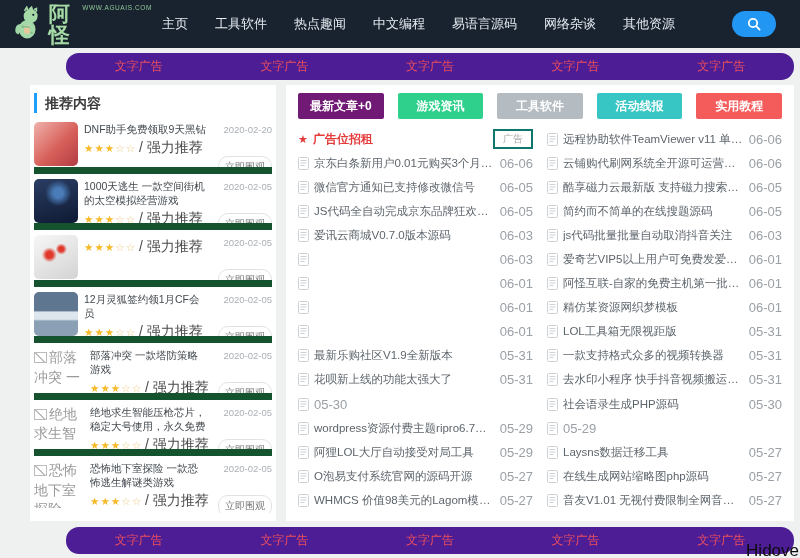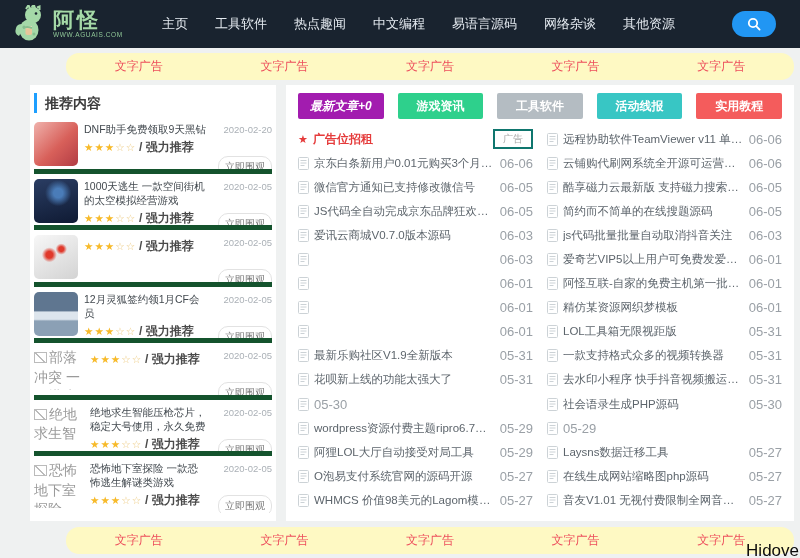--- a/index.html
+++ b/index.html
@@ -8,50 +8,50 @@
     background:#eff1f1;
     font-family:"Liberation Sans","DejaVu Sans",sans-serif;
     position:relative;
   }
   
   .navbar {
     height:48px; background:#19232f;
     display:flex; align-items:center; padding:0 14px;
   }
   .logo { display:flex; align-items:center; gap:5px; width:138px; cursor:pointer; }
-  .logo-txt { display:flex; flex-direction:column; line-height:1; }
+  .logo-txt { display:flex; flex-direction:row; line-height:1; }
   .logo-title { color:#a5d9a8; font-size:21px; font-weight:bold; letter-spacing:3px; text-shadow:0 0 1px #2c4632; }
   .logo-sub { color:#8fc697; font-size:6.5px; letter-spacing:.6px; margin-top:2px; }
   .nav-items { display:flex; gap:27px; margin-left:10px; }
   .nav-item { color:#e4eaf0; font-size:13px; text-decoration:none; cursor:pointer; white-space:nowrap; }
   .search-btn {
     margin-left:auto; margin-right:10px;
     width:44px; height:26px; border-radius:13px; background:#2196f3;
     display:flex; align-items:center; justify-content:center; cursor:pointer; border:none;
   }
   
   .adbar {
-    background:#fef9c3; height:27px;
+    background:#4c1d95; height:27px;
     margin:5px 6px 0 66px;
     display:flex; align-items:center; justify-content:space-around;border-radius:13px;
   }
   .adbar.bottom { margin-top:6px; }
   .ad-link { color:#ed4e5c; font-size:12px; text-decoration:none; cursor:pointer; }
   
   .content { display:flex; margin:5px 6px 0 30px; gap:10px; height:436px; }
   
   .sidebar { width:246px; background:#fff; padding:8px 4px; overflow:hidden; flex-shrink:0; }
   .side-title {
     border-left:3px solid #1E9FFF; padding-left:8px;
     font-size:14px; font-weight:bold; color:#3c3c3c;
     height:20px; line-height:20px; margin-bottom:4px;
   }
   .side-item {
     display:flex; gap:6px; height:56.5px; padding:5px 0;
-    border-bottom:5px solid #14532d; overflow:hidden; cursor:pointer;
+    border-bottom:7px solid #14532d; overflow:hidden; cursor:pointer;
   }
   .side-item:last-child { border-bottom:none; }
   .thumb { width:44px; height:44px; border-radius:5px; flex-shrink:0; background:#eee; }
   .img-alt {
     width:50px; flex-shrink:0; font-size:14px; color:#9a9a9a; line-height:1.4;
     word-break:break-all; overflow:hidden;
   }
   .img-alt::before {
     content:""; display:inline-block; width:11px; height:9px; margin-right:2px;
     border:1px solid #bbb; vertical-align:-1px;
@@ -59,21 +59,21 @@
   }
   .side-mid { flex:1; min-width:0; }
   .s-title {
     font-size:10.5px; color:#42494f; line-height:1.35;
     display:-webkit-box; -webkit-line-clamp:2; -webkit-box-orient:vertical;
     overflow:hidden; max-height:29px;
   }
   .s-meta { margin-top:3px; font-size:10.5px; white-space:nowrap; }
   .stars { color:#f7ba2a; letter-spacing:1px; }
   .stars-e { color:#ecc97f; letter-spacing:1px; }
-  .rec { color:#4a4a4a; font-weight:bold; font-size:12px; }
+  .rec { color:#4a4a4a; font-weight:normal; font-size:14px; }
   .side-right { width:58px; flex-shrink:0; display:flex; flex-direction:column; align-items:flex-end; }
   .s-date { font-size:9.5px; color:#aab0b6; margin-top:2px; white-space:nowrap; }
   .view-btn {
     margin-top:21px; background:#fff; border:1px solid #e2e2e2; border-radius:10px;
     color:#777; font-size:10px; padding:3px 6px; cursor:pointer; white-space:nowrap;
   }
   
   .main-card { flex:1; background:#fff; padding:8px 12px; overflow:hidden; min-width:0; }
   .tabs { display:flex; gap:14px; height:26px; margin-bottom:8px; }
   .tab {
@@ -224,20 +224,21 @@
           <div class="side-right">
             <div class="s-date">2020-02-05</div>
             <button class="view-btn">立即围观</button>
           </div>
         </div>
 
         <div class="side-item">
 
           <div class="img-alt">部落冲突 一款塔防策略游...</div>
           <div class="side-mid">
+            <div class="s-title">部落冲突 一款塔防策略游戏</div>
             <div class="s-meta">
               <span class="stars">★★★</span><span class="stars-e">☆☆</span>
               <span class="rec">/ 强力推荐</span>
             </div>
           </div>
           <div class="side-right">
             <div class="s-date">2020-02-05</div>
             <button class="view-btn">立即围观</button>
           </div>
         </div>
@@ -272,21 +273,21 @@
             <div class="s-date">2020-02-05</div>
             <button class="view-btn">立即围观</button>
           </div>
         </div>
       </div>
   </aside>
 
   <section class="main-card">
     <div class="tabs">
 
-        <button class="tab" style="background: #a21caf; font-style: italic;">最新文章+0</button>
+        <button class="tab" style="background: #701a75;">最新文章+0</button>
 
         <button class="tab" style="background: rgb(46, 208, 140);">游戏资讯</button>
 
         <button class="tab" style="background: rgb(180, 188, 194);">工具软件</button>
 
         <button class="tab" style="background: rgb(56, 198, 196);">活动线报</button>
 
         <button class="tab" style="background: rgb(244, 92, 92);">实用教程</button>
       </div>
     <div class="lists">

